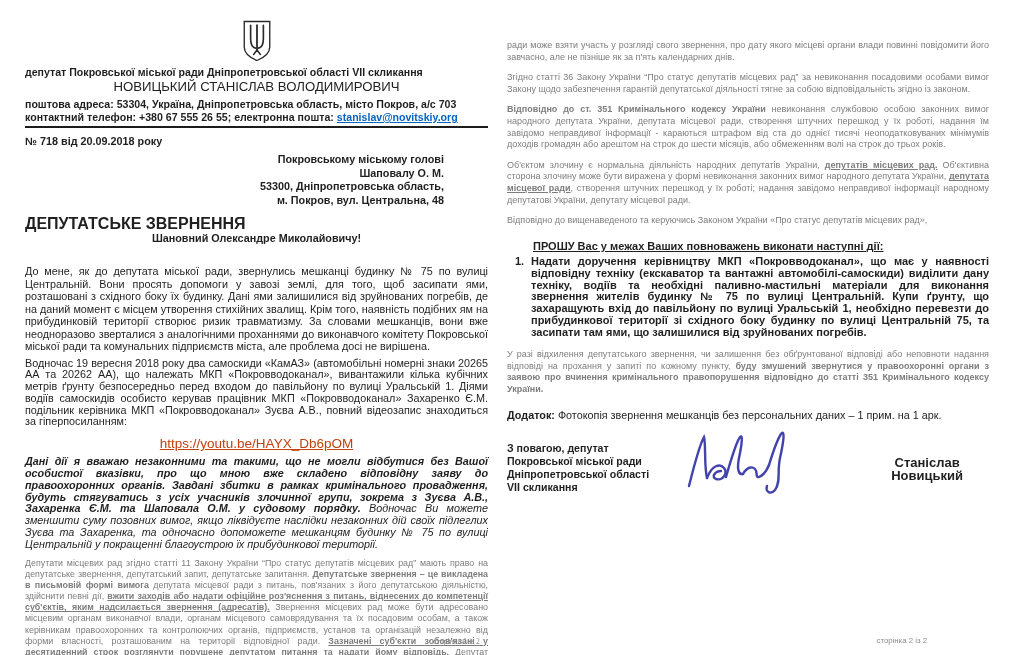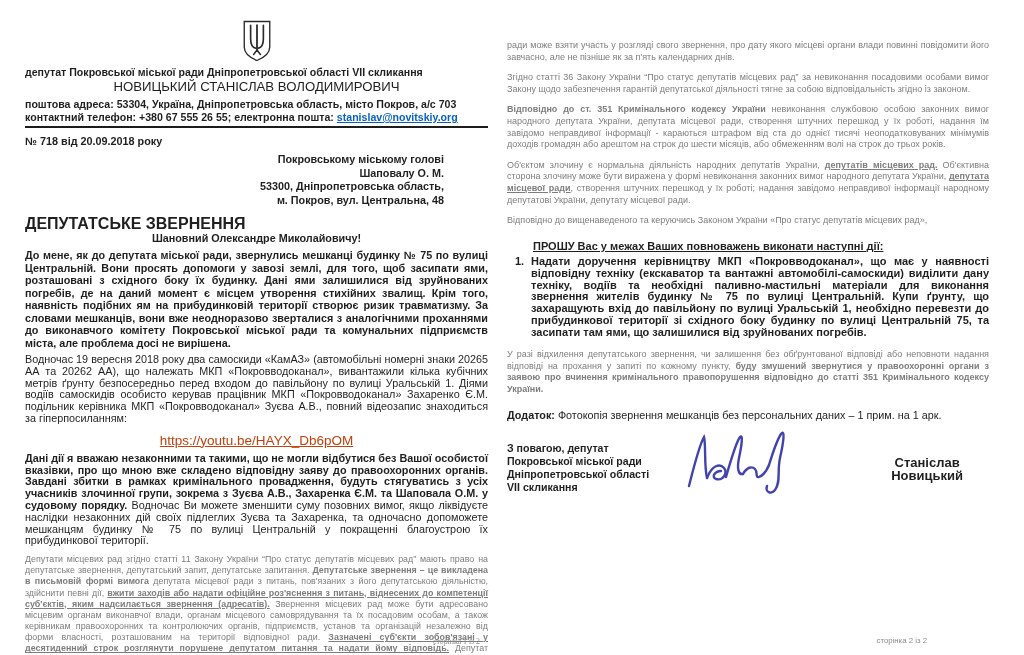--- a/index.html
+++ b/index.html
@@ -19,23 +19,23 @@
   .hdr-line{font-size:10.6px;font-weight:bold;text-align:left;line-height:13px;}
   .hdr-name{font-size:13.2px;font-weight:normal;text-align:center;line-height:16px;margin:0 0 3px;}
   .rule{border-top:2px solid #1c1c1c;margin-top:2px;}
   .refnum{font-size:10.8px;font-weight:bold;margin-top:7px;}
   .recipient{margin-top:6px;text-align:right;padding-right:44px;font-weight:bold;
              font-size:10.8px;line-height:13.5px;}
   .doc-title{margin-top:10px;text-align:left;font-weight:bold;font-size:16px;line-height:14px;}
   .salutation{text-align:center;font-weight:bold;font-size:10.8px;line-height:14px;}
 
   .body-text{font-size:10.8px;line-height:12.5px;text-align:justify;}
-  .para1{margin-top:4px;font-weight:bold;}
+  .para1{margin-top:20px;}
   .para2{margin-top:5px;line-height:11.8px;}
-  .para3{margin-top:2px;line-height:11.8px;}
+  .para3{margin-top:2px;line-height:11.8px;font-style:italic;}
   .video-link{text-align:center;margin:6px 0 4px;}
   .video-link a{color:#c2410c;font-size:13.5px;text-decoration:underline;cursor:pointer;}
   a.email{color:#0563c1;text-decoration:underline;cursor:pointer;}
 
   .legal{font-size:8.9px;line-height:11.15px;color:#7d7d7d;text-align:justify;}
   .legal.mt{margin-top:7px;}
   #p2 .legal{font-size:9px;line-height:11.6px;}
   #p2 .legal{margin-top:12px;}
   #p2 .legal + .legal{margin-top:9px;}
 

